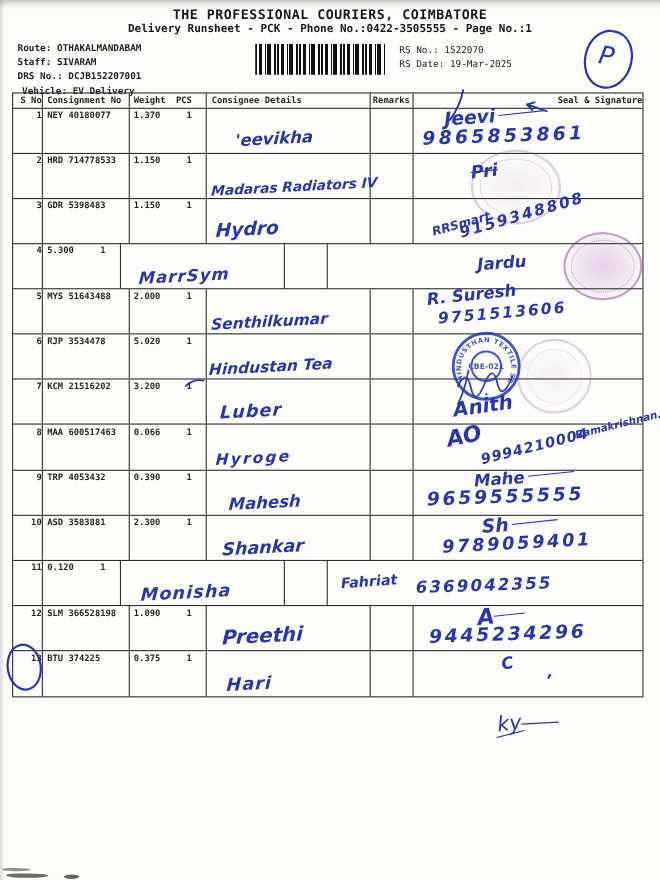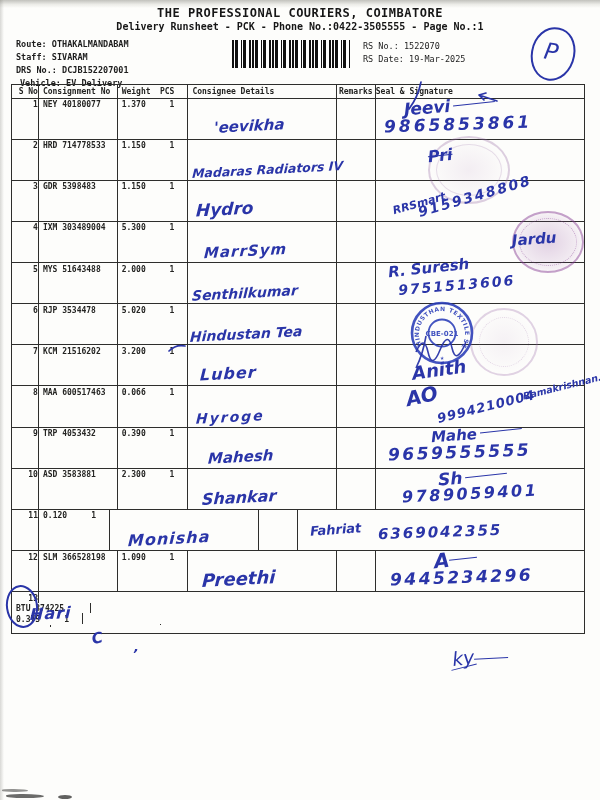--- a/index.html
+++ b/index.html
@@ -27,34 +27,34 @@
   .info-right { position:absolute; left:363px; top:40px; font-size:8.5px; color:#1d1d1d; line-height:13px; }
   .barcode { position:absolute; left:232px; top:40px; width:118px; height:28px;
     background:repeating-linear-gradient(90deg,
       #101010 0 2px, #fff 2px 3px, #101010 3px 6px, #fff 6px 9px,
       #101010 9px 10px, #fff 10px 11px, #101010 11px 14px, #fff 14px 17px,
       #101010 17px 19px, #fff 19px 20px); }
 
   
   .dtable { position:absolute; left:11px; top:84px; width:574px; border:1.2px solid #2e2e2c; background:transparent; }
   .trow { display:flex; height:41.15px; border-bottom:1px solid #2e2e2c; position:relative; }
-  .trow:last-child { border-bottom:none;flex-direction:column; }
+  .trow:last-child { border-bottom:none; }
   .thead { height:13.5px; border-bottom:1.1px solid #2e2e2c; font-weight:bold; }
   .cell { border-right:1px solid #2e2e2c; font-size:8px; font-weight:bold; color:#242422;
     padding:1.5px 0 0 4px; position:relative; overflow:visible; }
   .cell:last-child { border-right:none; }
   .c-sno  { width:27px;text-align:right; }
   .c-cons { width:79px; }
   .c-wtp  { width:71px; display:flex; }
   .c-wtp .wt  { padding-left:0; }
   .c-wtp .pcs { margin-left:auto; margin-right:13px; }
   .c-det  { width:149px; }
   .c-rem  { width:39px; padding-left:2px; }
   .c-seal { width:209px; }
-  .thead .c-seal { text-align:left; padding-left:0; }
+  .thead .c-seal { text-align:right; padding-left:0; }
 
   
   .hw { font-family:"DejaVu Sans", sans-serif; font-style:italic; color:#2a35a8; position:absolute; white-space:nowrap; line-height:1; }
   .chw { left:14px; bottom:3px; font-size:15px; transform:rotate(-3deg) skewX(-6deg); }
   .r1 .chw{left:26px;bottom:5px;} .r2 .chw{left:4px;font-size:12.5px;}
   .r3 .chw{left:8px;font-size:17px;} .r4 .chw{left:16px;letter-spacing:1px;}
   .r5 .chw{left:4px;font-size:14px;} .r6 .chw{left:2px;font-size:14px;}
   .r7 .chw{left:12px;font-size:16px;letter-spacing:1px;} .r8 .chw{left:8px;font-size:14px;letter-spacing:2px;}
   .r9 .chw{left:20px;} .r10 .chw{left:14px;font-size:16px;}
   .r11 .chw{left:18px;font-size:16px;letter-spacing:1px;} .r12 .chw{left:14px;font-size:18px;}
@@ -209,21 +209,20 @@
       </div>
       <div class="cell c-rem"></div>
       <div class="cell c-seal">
         <span class="hw sig">RRSmart</span>
         <span class="hw phone">9159348808</span>
         <span class="hw extra"></span>
       </div>
     </div>
         <div class="trow row r4">
       <div class="cell c-sno  c-sno-v">4</div>
-      <div class="cell c-cons c-cons-v">IXM 303489004</div>
       <div class="cell c-wtp">
         <span class="wt">5.300</span>
         <span class="pcs">1</span>
       </div>
       <div class="cell c-det">
         <span class="hw chw">MarrSym</span>
       </div>
       <div class="cell c-rem"></div>
       <div class="cell c-seal">
         <span class="hw sig">Jardu</span>

